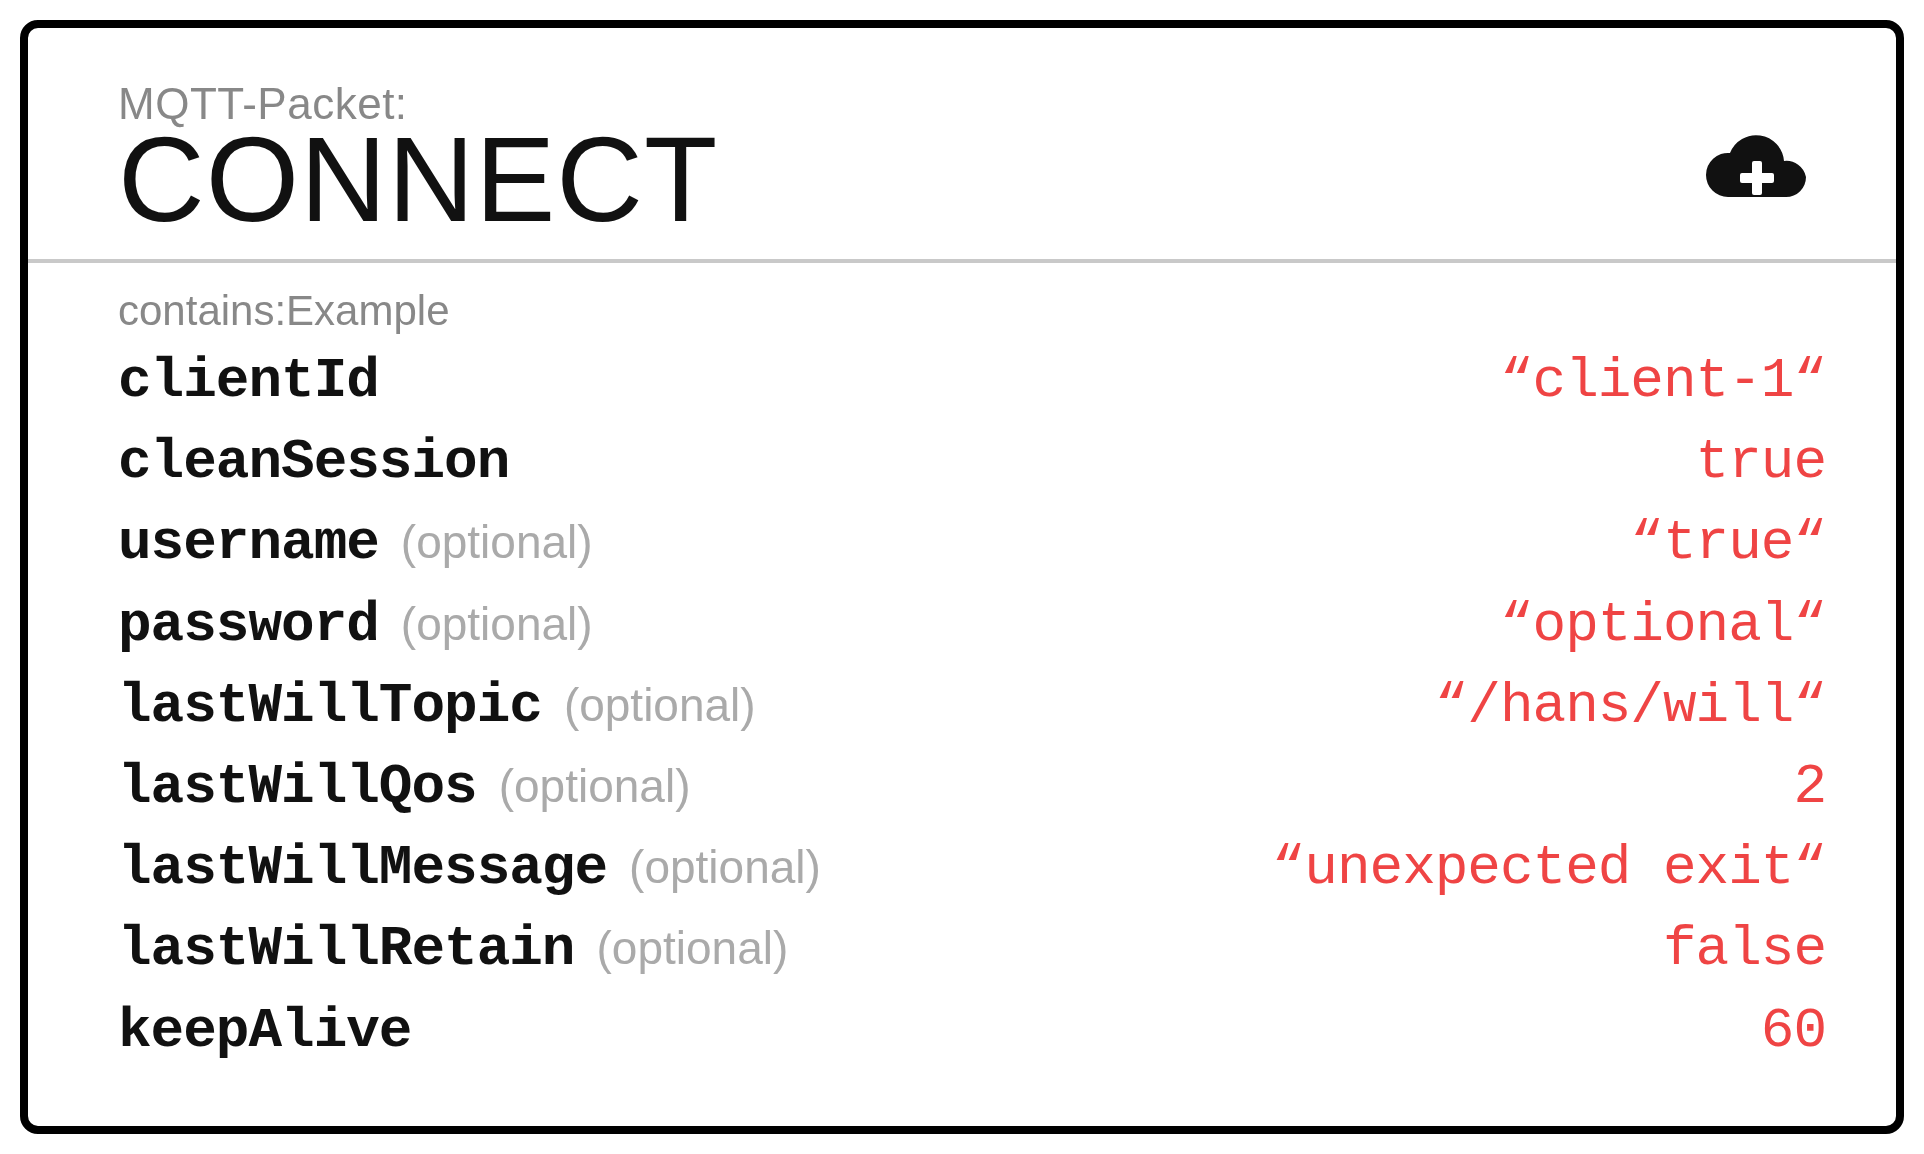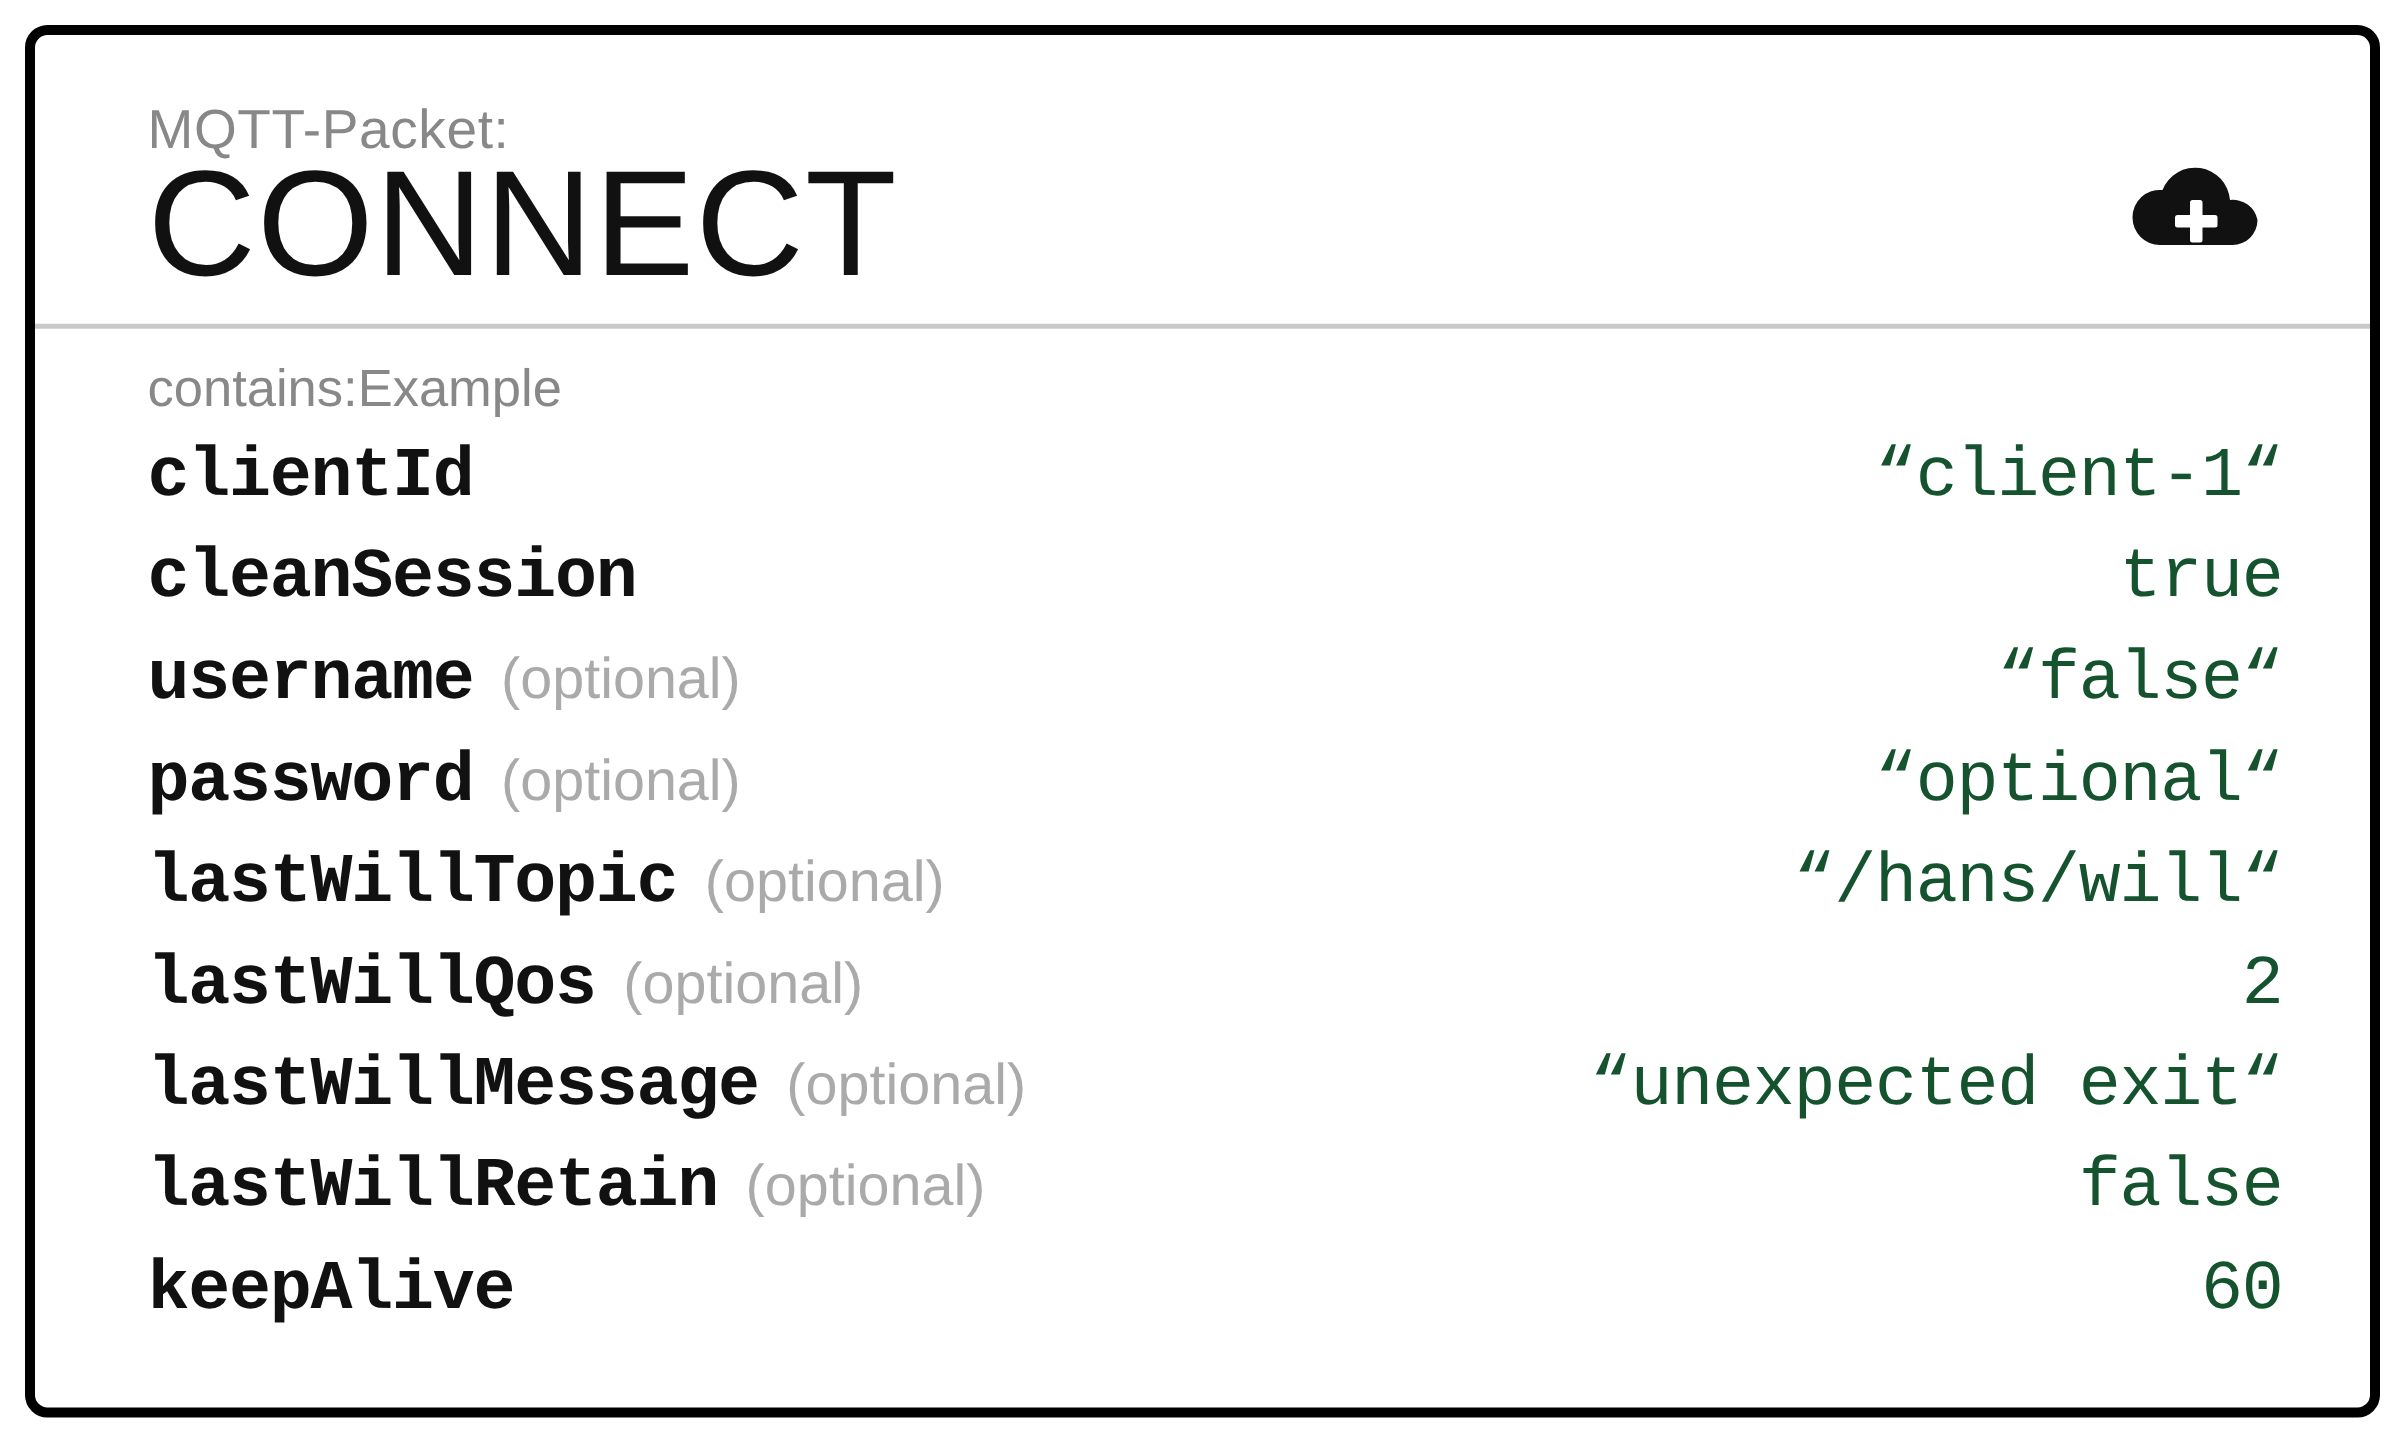--- a/index.html
+++ b/index.html
@@ -87,21 +87,21 @@
     letter-spacing: -1px;
   }
   .optional-tag {
     font-size: 46px;
     color: #aaa;
     font-weight: 400;
   }
   .field-example {
     font-family: "Courier New", Courier, monospace;
     font-size: 56px;
-    color: #14532d;
+    color: #ef4444;
     letter-spacing: -1px;
     text-align: right;
   }
 </style>
 </head>
 <body>
 
 <div class="card">
 
   <div class="card-header">
@@ -140,21 +140,21 @@
           <div class="field-left">
             <span class="field-name">cleanSession</span>
           </div>
           <span class="field-example">true</span>
         </div>
         <div class="field-row">
           <div class="field-left">
             <span class="field-name">username</span>
             <span class="optional-tag">(optional)</span>
           </div>
-          <span class="field-example">“false“</span>
+          <span class="field-example">“true“</span>
         </div>
         <div class="field-row">
           <div class="field-left">
             <span class="field-name">password</span>
             <span class="optional-tag">(optional)</span>
           </div>
           <span class="field-example">“optional“</span>
         </div>
         <div class="field-row">
           <div class="field-left">

